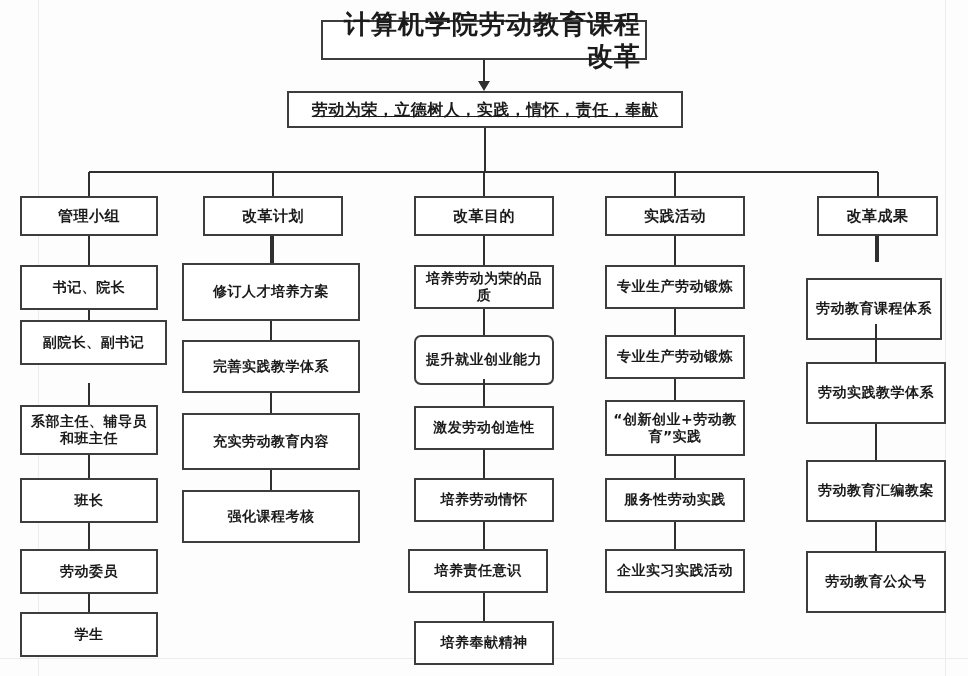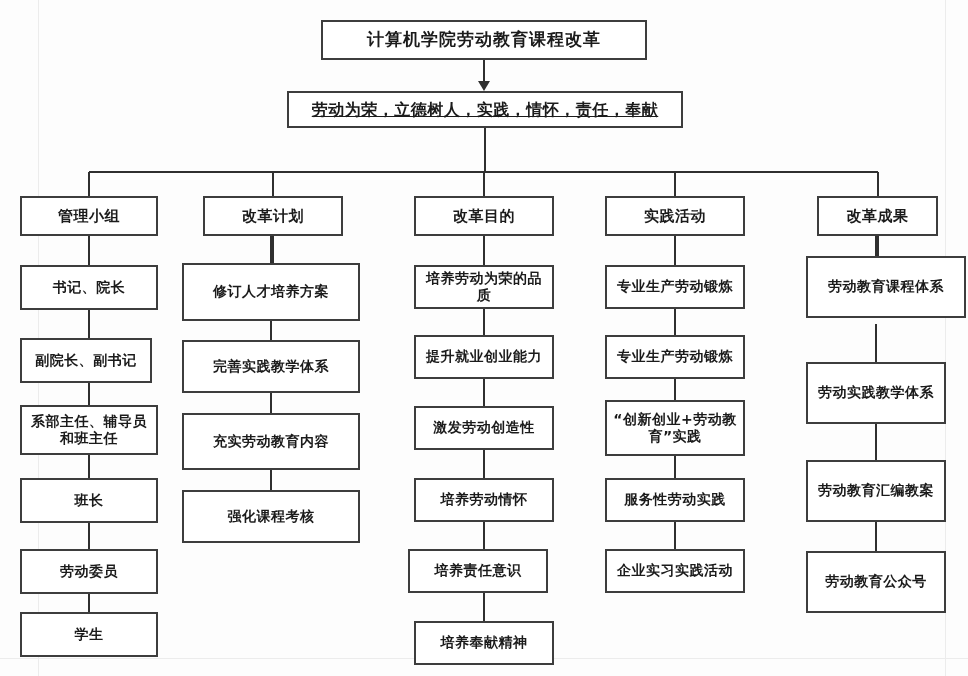--- a/index.html
+++ b/index.html
@@ -41,21 +41,21 @@
     align-items: center;
     justify-content: center;
     text-align: center;
     color: #1b1b1b;
     font-weight: 700;
     line-height: 1.25;
     letter-spacing: 0.5px;
     padding: 2px 4px;
   }
   .node.title-node {
-    font-size: 17px;
+    font-size: 26px;
     letter-spacing: 1px;
     text-align: right;
   }
   .node.sub-node {
     font-size: 16px;
     letter-spacing: 0.5px;
   }
   .node.head-node {
     font-size: 15px;
   }
@@ -94,21 +94,21 @@
   <div id="generated">
       <div class="conn conn-v" style="left: 483px; top: 60px; height: 22px;"></div>
       <div class="arrow-head" style="left: 478px; top: 81px;"></div>
       <div class="conn conn-v" style="left: 484px; top: 128px; height: 44px;"></div>
       <div class="conn conn-h" style="left: 89px; top: 171px; width: 788.5px;"></div>
       <div class="conn conn-v" style="left: 88px; top: 172px; height: 24px;"></div>
       <div class="node head-node" style="left: 20px; top: 196px; width: 138px; height: 40px;">管理小组</div>
       <div class="conn conn-v" style="left: 88px; top: 236px; height: 29px;"></div>
       <div class="node item-node" style="left: 20px; top: 265px; width: 138px; height: 45px;">书记、院长</div>
       <div class="conn conn-v" style="left: 88px; top: 310px; height: 28px;"></div>
-      <div class="node item-node" style="left: 20px; top: 338px; width: 132px; height: 45px;">副院长、副书记</div>
+      <div class="node item-node" style="left: 20px; top: 320px; width: 147px; height: 45px;">副院长、副书记</div>
       <div class="conn conn-v" style="left: 88px; top: 383px; height: 22px;"></div>
       <div class="node item-node" style="left: 20px; top: 405px; width: 138px; height: 50px;">系部主任、辅导员和班主任</div>
       <div class="conn conn-v" style="left: 88px; top: 455px; height: 23px;"></div>
       <div class="node item-node" style="left: 20px; top: 478px; width: 138px; height: 45px;">班长</div>
       <div class="conn conn-v" style="left: 88px; top: 523px; height: 26px;"></div>
       <div class="node item-node" style="left: 20px; top: 549px; width: 138px; height: 45px;">劳动委员</div>
       <div class="conn conn-v" style="left: 88px; top: 594px; height: 18px;"></div>
       <div class="node item-node" style="left: 20px; top: 612px; width: 138px; height: 45px;">学生</div>
       <div class="conn conn-v" style="left: 272px; top: 172px; height: 24px;"></div>
       <div class="node head-node" style="left: 203px; top: 196px; width: 140px; height: 40px;">改革计划</div>
@@ -119,21 +119,21 @@
       <div class="node item-node" style="left: 182px; top: 340px; width: 178px; height: 53px;">完善实践教学体系</div>
       <div class="conn conn-v" style="left: 270px; top: 393px; height: 20px;"></div>
       <div class="node item-node" style="left: 182px; top: 413px; width: 178px; height: 57px;">充实劳动教育内容</div>
       <div class="conn conn-v" style="left: 270px; top: 470px; height: 20px;"></div>
       <div class="node item-node" style="left: 182px; top: 490px; width: 178px; height: 53px;">强化课程考核</div>
       <div class="conn conn-v" style="left: 483px; top: 172px; height: 24px;"></div>
       <div class="node head-node" style="left: 414px; top: 196px; width: 140px; height: 40px;">改革目的</div>
       <div class="conn conn-v" style="left: 483px; top: 236px; height: 29px;"></div>
       <div class="node item-node" style="left: 414px; top: 265px; width: 140px; height: 44px;">培养劳动为荣的品质</div>
       <div class="conn conn-v" style="left: 483px; top: 309px; height: 26px;"></div>
-      <div class="node item-node" style="left: 414px; top: 335px; width: 140px; height: 44px;">提升就业创业能力</div>
+      <div class="node item-node" style="left: 414px; top: 335px; width: 140px; height: 50px; border-radius: 7px;">提升就业创业能力</div>
       <div class="conn conn-v" style="left: 483px; top: 379px; height: 27px;"></div>
       <div class="node item-node" style="left: 414px; top: 406px; width: 140px; height: 44px;">激发劳动创造性</div>
       <div class="conn conn-v" style="left: 483px; top: 450px; height: 28px;"></div>
       <div class="node item-node" style="left: 414px; top: 478px; width: 140px; height: 44px;">培养劳动情怀</div>
       <div class="conn conn-v" style="left: 483px; top: 522px; height: 27px;"></div>
       <div class="node item-node" style="left: 408px; top: 549px; width: 140px; height: 44px;">培养责任意识</div>
       <div class="conn conn-v" style="left: 483px; top: 593px; height: 28px;"></div>
       <div class="node item-node" style="left: 414px; top: 621px; width: 140px; height: 44px;">培养奉献精神</div>
       <div class="conn conn-v" style="left: 674px; top: 172px; height: 24px;"></div>
       <div class="node head-node" style="left: 605px; top: 196px; width: 140px; height: 40px;">实践活动</div>
@@ -144,21 +144,21 @@
       <div class="conn conn-v" style="left: 674px; top: 379px; height: 21px;"></div>
       <div class="node item-node" style="left: 605px; top: 400px; width: 140px; height: 56px;">“创新创业+劳动教育”实践</div>
       <div class="conn conn-v" style="left: 674px; top: 456px; height: 22px;"></div>
       <div class="node item-node" style="left: 605px; top: 478px; width: 140px; height: 44px;">服务性劳动实践</div>
       <div class="conn conn-v" style="left: 674px; top: 522px; height: 27px;"></div>
       <div class="node item-node" style="left: 605px; top: 549px; width: 140px; height: 44px;">企业实习实践活动</div>
       <div class="conn conn-v" style="left: 876.5px; top: 172px; height: 24px;"></div>
       <div class="node head-node" style="left: 817px; top: 196px; width: 121px; height: 40px;">改革成果</div>
       <div class="conn conn-v" style="left: 876.5px; top: 236px; height: 26px;"></div>
       <div class="conn conn-v" style="left: 875px; top: 236px; height: 26px;"></div>
-      <div class="node item-node" style="left: 806px; top: 256px; width: 160px; height: 62px;">劳动教育课程体系</div>
+      <div class="node item-node" style="left: 806px; top: 278px; width: 136px; height: 62px;">劳动教育课程体系</div>
       <div class="conn conn-v" style="left: 875px; top: 324px; height: 38px;"></div>
       <div class="node item-node" style="left: 806px; top: 362px; width: 140px; height: 62px;">劳动实践教学体系</div>
       <div class="conn conn-v" style="left: 875px; top: 424px; height: 36px;"></div>
       <div class="node item-node" style="left: 806px; top: 460px; width: 140px; height: 62px;">劳动教育汇编教案</div>
       <div class="conn conn-v" style="left: 875px; top: 522px; height: 29px;"></div>
       <div class="node item-node" style="left: 806px; top: 551px; width: 140px; height: 62px;">劳动教育公众号</div>
     </div>
 
 </div>
 

